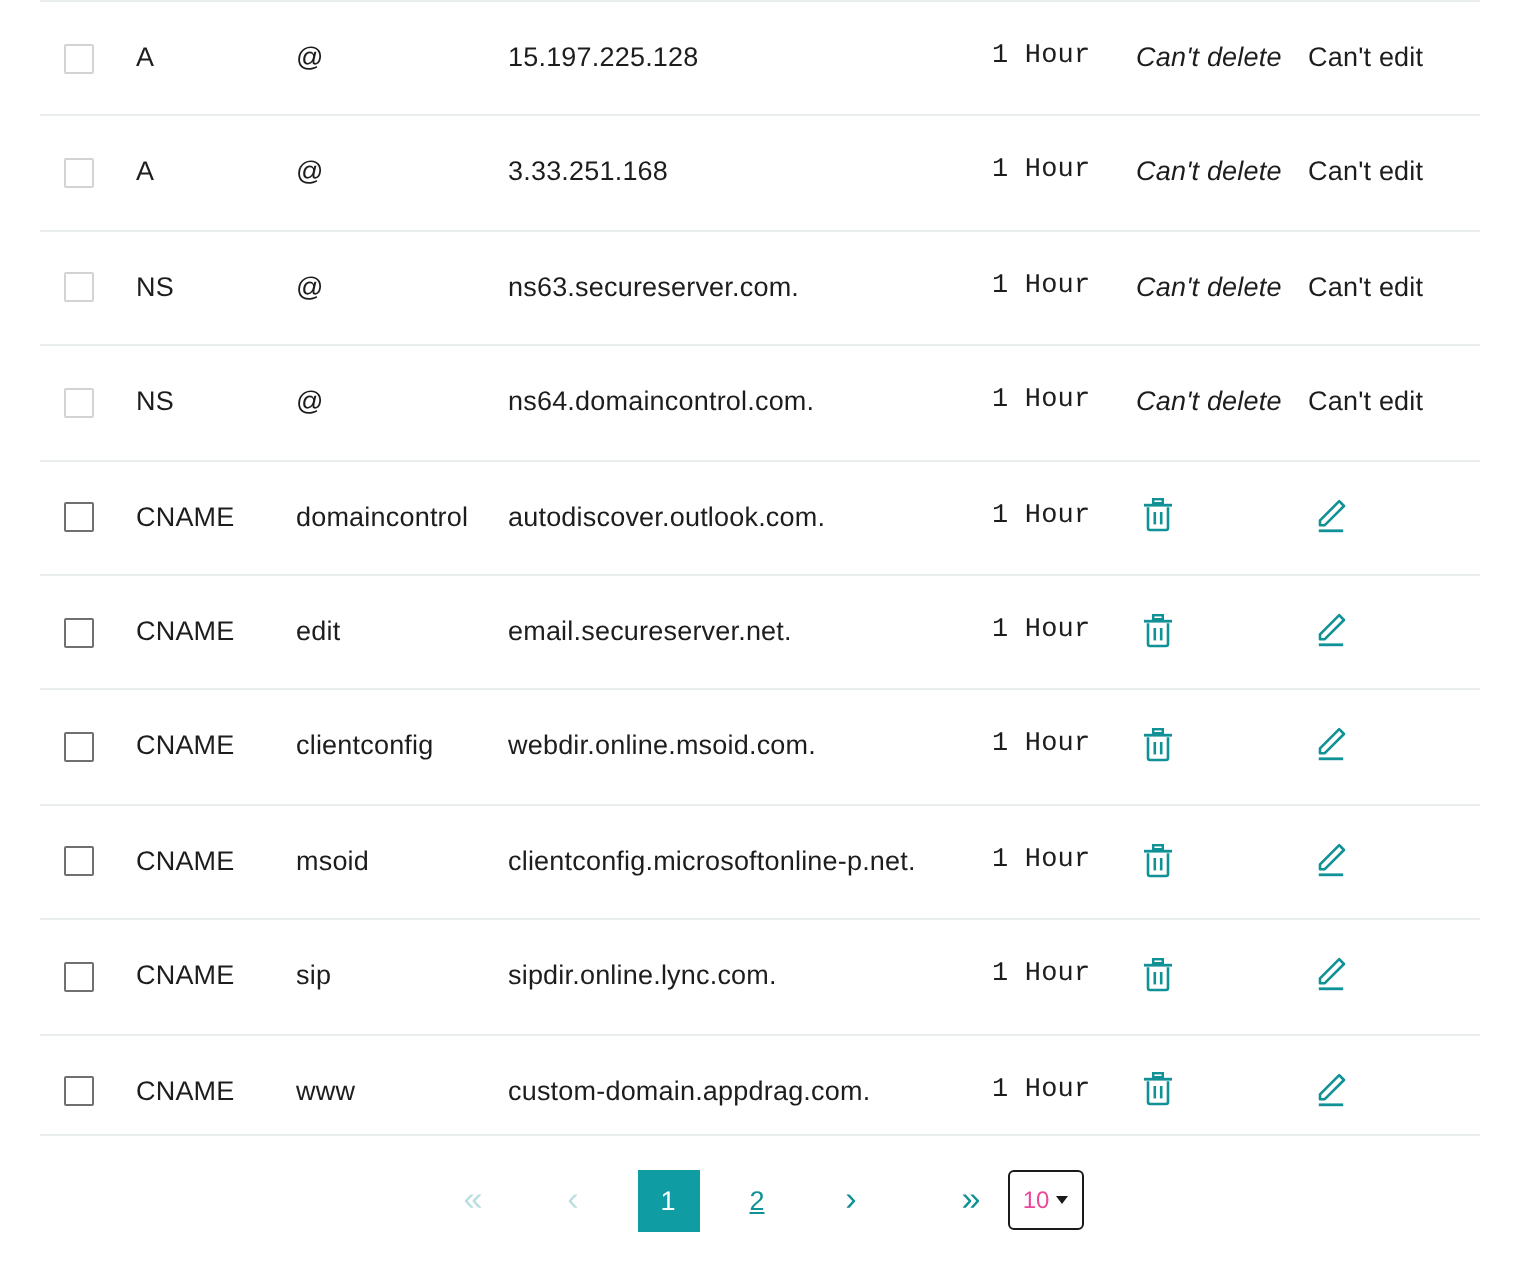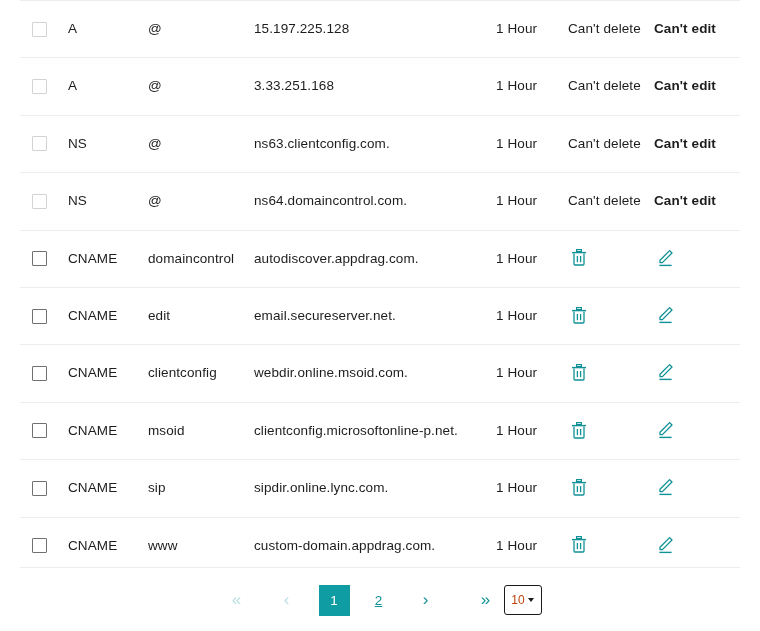--- a/index.html
+++ b/index.html
@@ -47,23 +47,23 @@
   }
 
   
   td.gutter-l { width: 20px; border-top-color: transparent; }
   td.gutter-r { width: 20px; border-top-color: transparent; }
 
   td.c-check  { width: 48px; }
   td.c-type   { width: 80px; }
   td.c-name   { width: 106px; }
   td.c-value  { width: 242px; }
-  td.c-ttl    { width: 72px; }
-  td.c-del    { width: 86px; }
-  td.c-edit   { width: 86px; font-weight: bold; }
+  td.c-ttl    { width: 72px; font-family: Liberation Mono, monospace; }
+  td.c-del    { width: 86px; font-style: italic; }
+  td.c-edit   { width: 86px; }
 
   .cell-inner { display: flex; align-items: center; height: 56.4px; }
 
   
   .cbox {
     width: 15px;
     height: 15px;
     box-sizing: border-box;
     border: 1px solid #d3d3d3;
     border-radius: 1px;
@@ -152,21 +152,21 @@
     height: 30px;
     box-sizing: border-box;
     border: 1.5px solid #1a1a1a;
     border-radius: 3px;
     background: #fff;
     display: inline-flex;
     align-items: center;
     justify-content: center;
     gap: 3px;
     font-size: 12px;
-    color: #c2410c;
+    color: #ec4899;
     cursor: pointer;
   }
   .caret {
     width: 0; height: 0;
     border-left: 3.5px solid transparent;
     border-right: 3.5px solid transparent;
     border-top: 4.5px solid #1a1a1a;
     display: inline-block;
   }
 </style>
@@ -209,21 +209,21 @@
         </tr>
         <tr>
           <td class="gutter-l"></td>
           <td class="c-check">
             <div class="cell-inner">
               <span class="cbox"></span>
             </div>
           </td>
           <td class="c-type">NS</td>
           <td class="c-name">@</td>
-          <td class="c-value">ns63.clientconfig.com.</td>
+          <td class="c-value">ns63.secureserver.com.</td>
           <td class="c-ttl">1 Hour</td>
           <td class="c-del muted">Can't delete</td>
           <td class="c-edit muted">Can't edit</td>
           <td class="gutter-r"></td>
         </tr>
         <tr>
           <td class="gutter-l"></td>
           <td class="c-check">
             <div class="cell-inner">
               <span class="cbox"></span>
@@ -239,21 +239,21 @@
         </tr>
         <tr>
           <td class="gutter-l"></td>
           <td class="c-check">
             <div class="cell-inner">
               <span class="cbox enabled"></span>
             </div>
           </td>
           <td class="c-type">CNAME</td>
           <td class="c-name">domaincontrol</td>
-          <td class="c-value">autodiscover.appdrag.com.</td>
+          <td class="c-value">autodiscover.outlook.com.</td>
           <td class="c-ttl">1 Hour</td>
           <td class="c-del"><span class="icon-btn">
               <span>
                 <svg width="16" height="17" viewBox="0 0 16 17" fill="none" xmlns="http://www.w3.org/2000/svg">
                   <rect x="5.6" y="0.6" width="4.8" height="2" stroke="currentColor" stroke-width="1.2" fill="none"></rect>
                   <line x1="1" y1="3.6" x2="15" y2="3.6" stroke="currentColor" stroke-width="1.4"></line>
                   <path d="M3 4.6 V15 a1 1 0 0 0 1 1 h8 a1 1 0 0 0 1 -1 V4.6" stroke="currentColor" stroke-width="1.3" fill="none"></path>
                   <line x1="6.4" y1="7" x2="6.4" y2="13.2" stroke="currentColor" stroke-width="1.3"></line>
                   <line x1="9.6" y1="7" x2="9.6" y2="13.2" stroke="currentColor" stroke-width="1.3"></line>
                 </svg>

